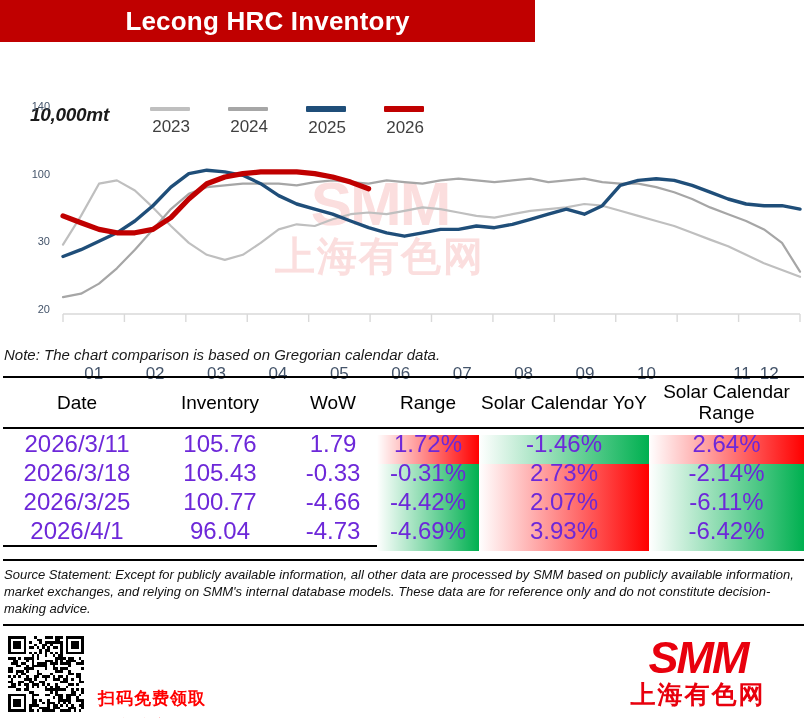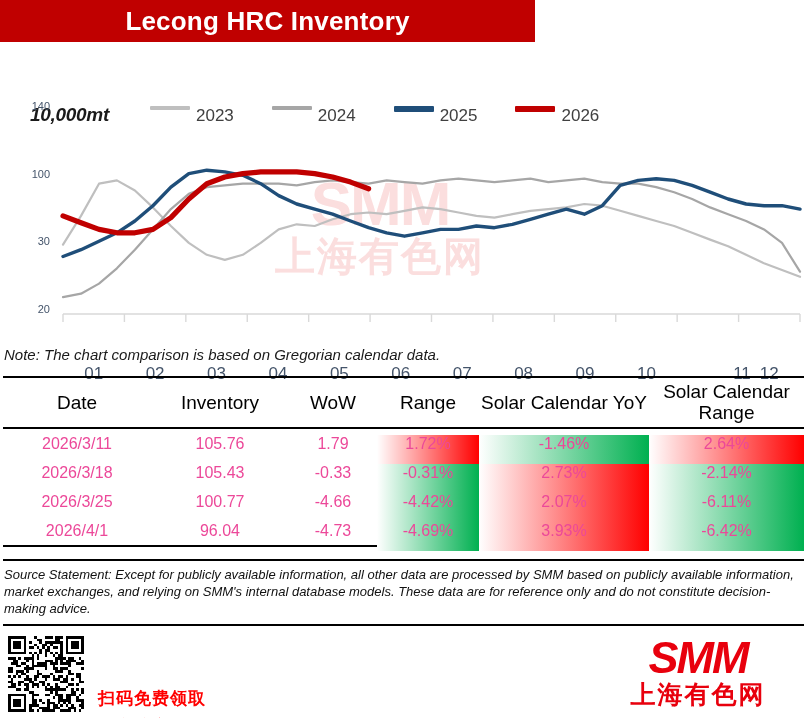--- a/index.html
+++ b/index.html
@@ -49,22 +49,23 @@
   }
   #legend {
     position: absolute;
     left: 150px; top: 64px;
     display: flex;
     align-items: center;
     gap: 38px;
   }
   .legend-item {
     display: flex;
-    align-items: flex-start;
+    align-items: flex-end;
     gap: 6px;
+    flex-direction: column;
   }
   .legend-swatch {
     display: block;
     width: 40px; height: 4px;
     border-radius: 1px;
   }
   .legend-swatch.thick { height: 6px; }
   .legend-label {
     font-size: 17px;
     color: #404040;
@@ -140,25 +141,25 @@
     font-size: 19px;
     font-weight: normal;
     color: #000;
     text-align: center;
     padding: 3px 0 4px 0;
     line-height: 21px;
     vertical-align: middle;
   }
   #data-table thead tr { border-top: 2px solid #000; border-bottom: 2px solid #000; }
   #data-table tbody tr td {
-    font-size: 16px;
+    font-size: 24px;
     text-align: center;
     height: 29px;
     padding: 0;
-    color: #ec4899;
+    color: #6d28d9;
     position: relative;
     z-index: 2;
   }
   #data-table tbody { border-bottom: 2px solid #000; }
   #table-bottom-rule {
     position: absolute;
     left: 3px; top: 559px;
     width: 801px; height: 2px;
     background: #000;
   }

